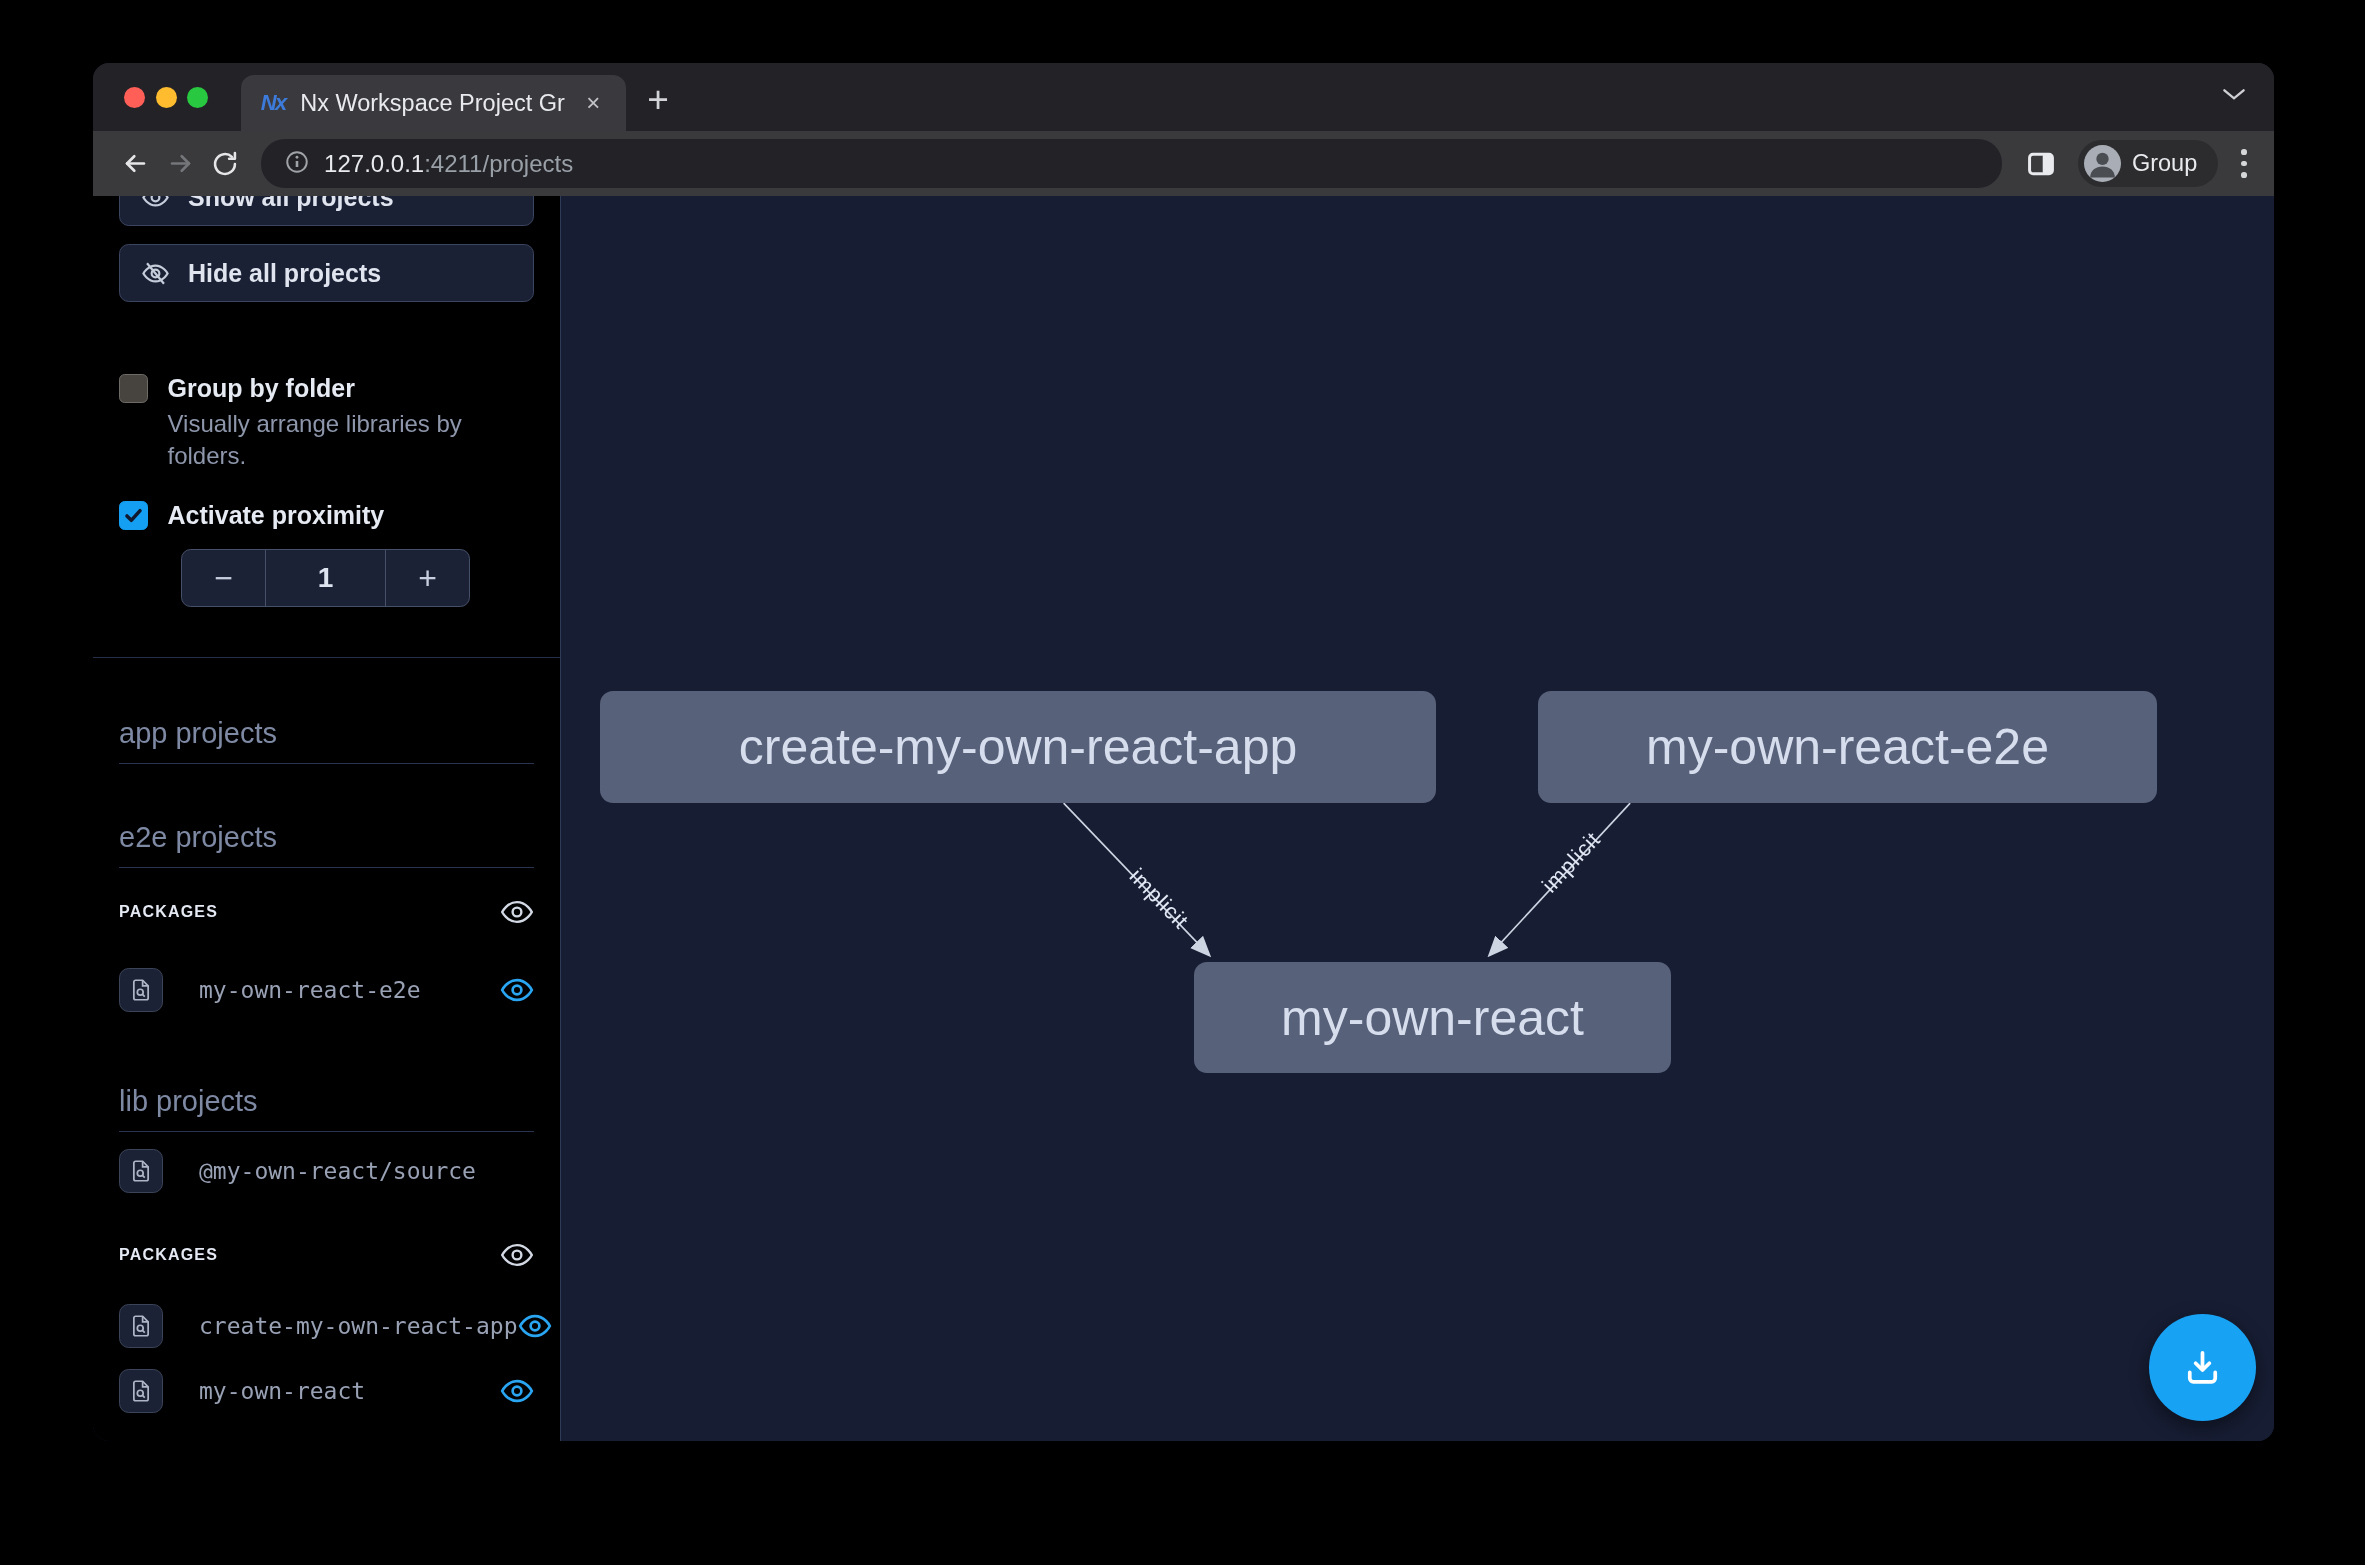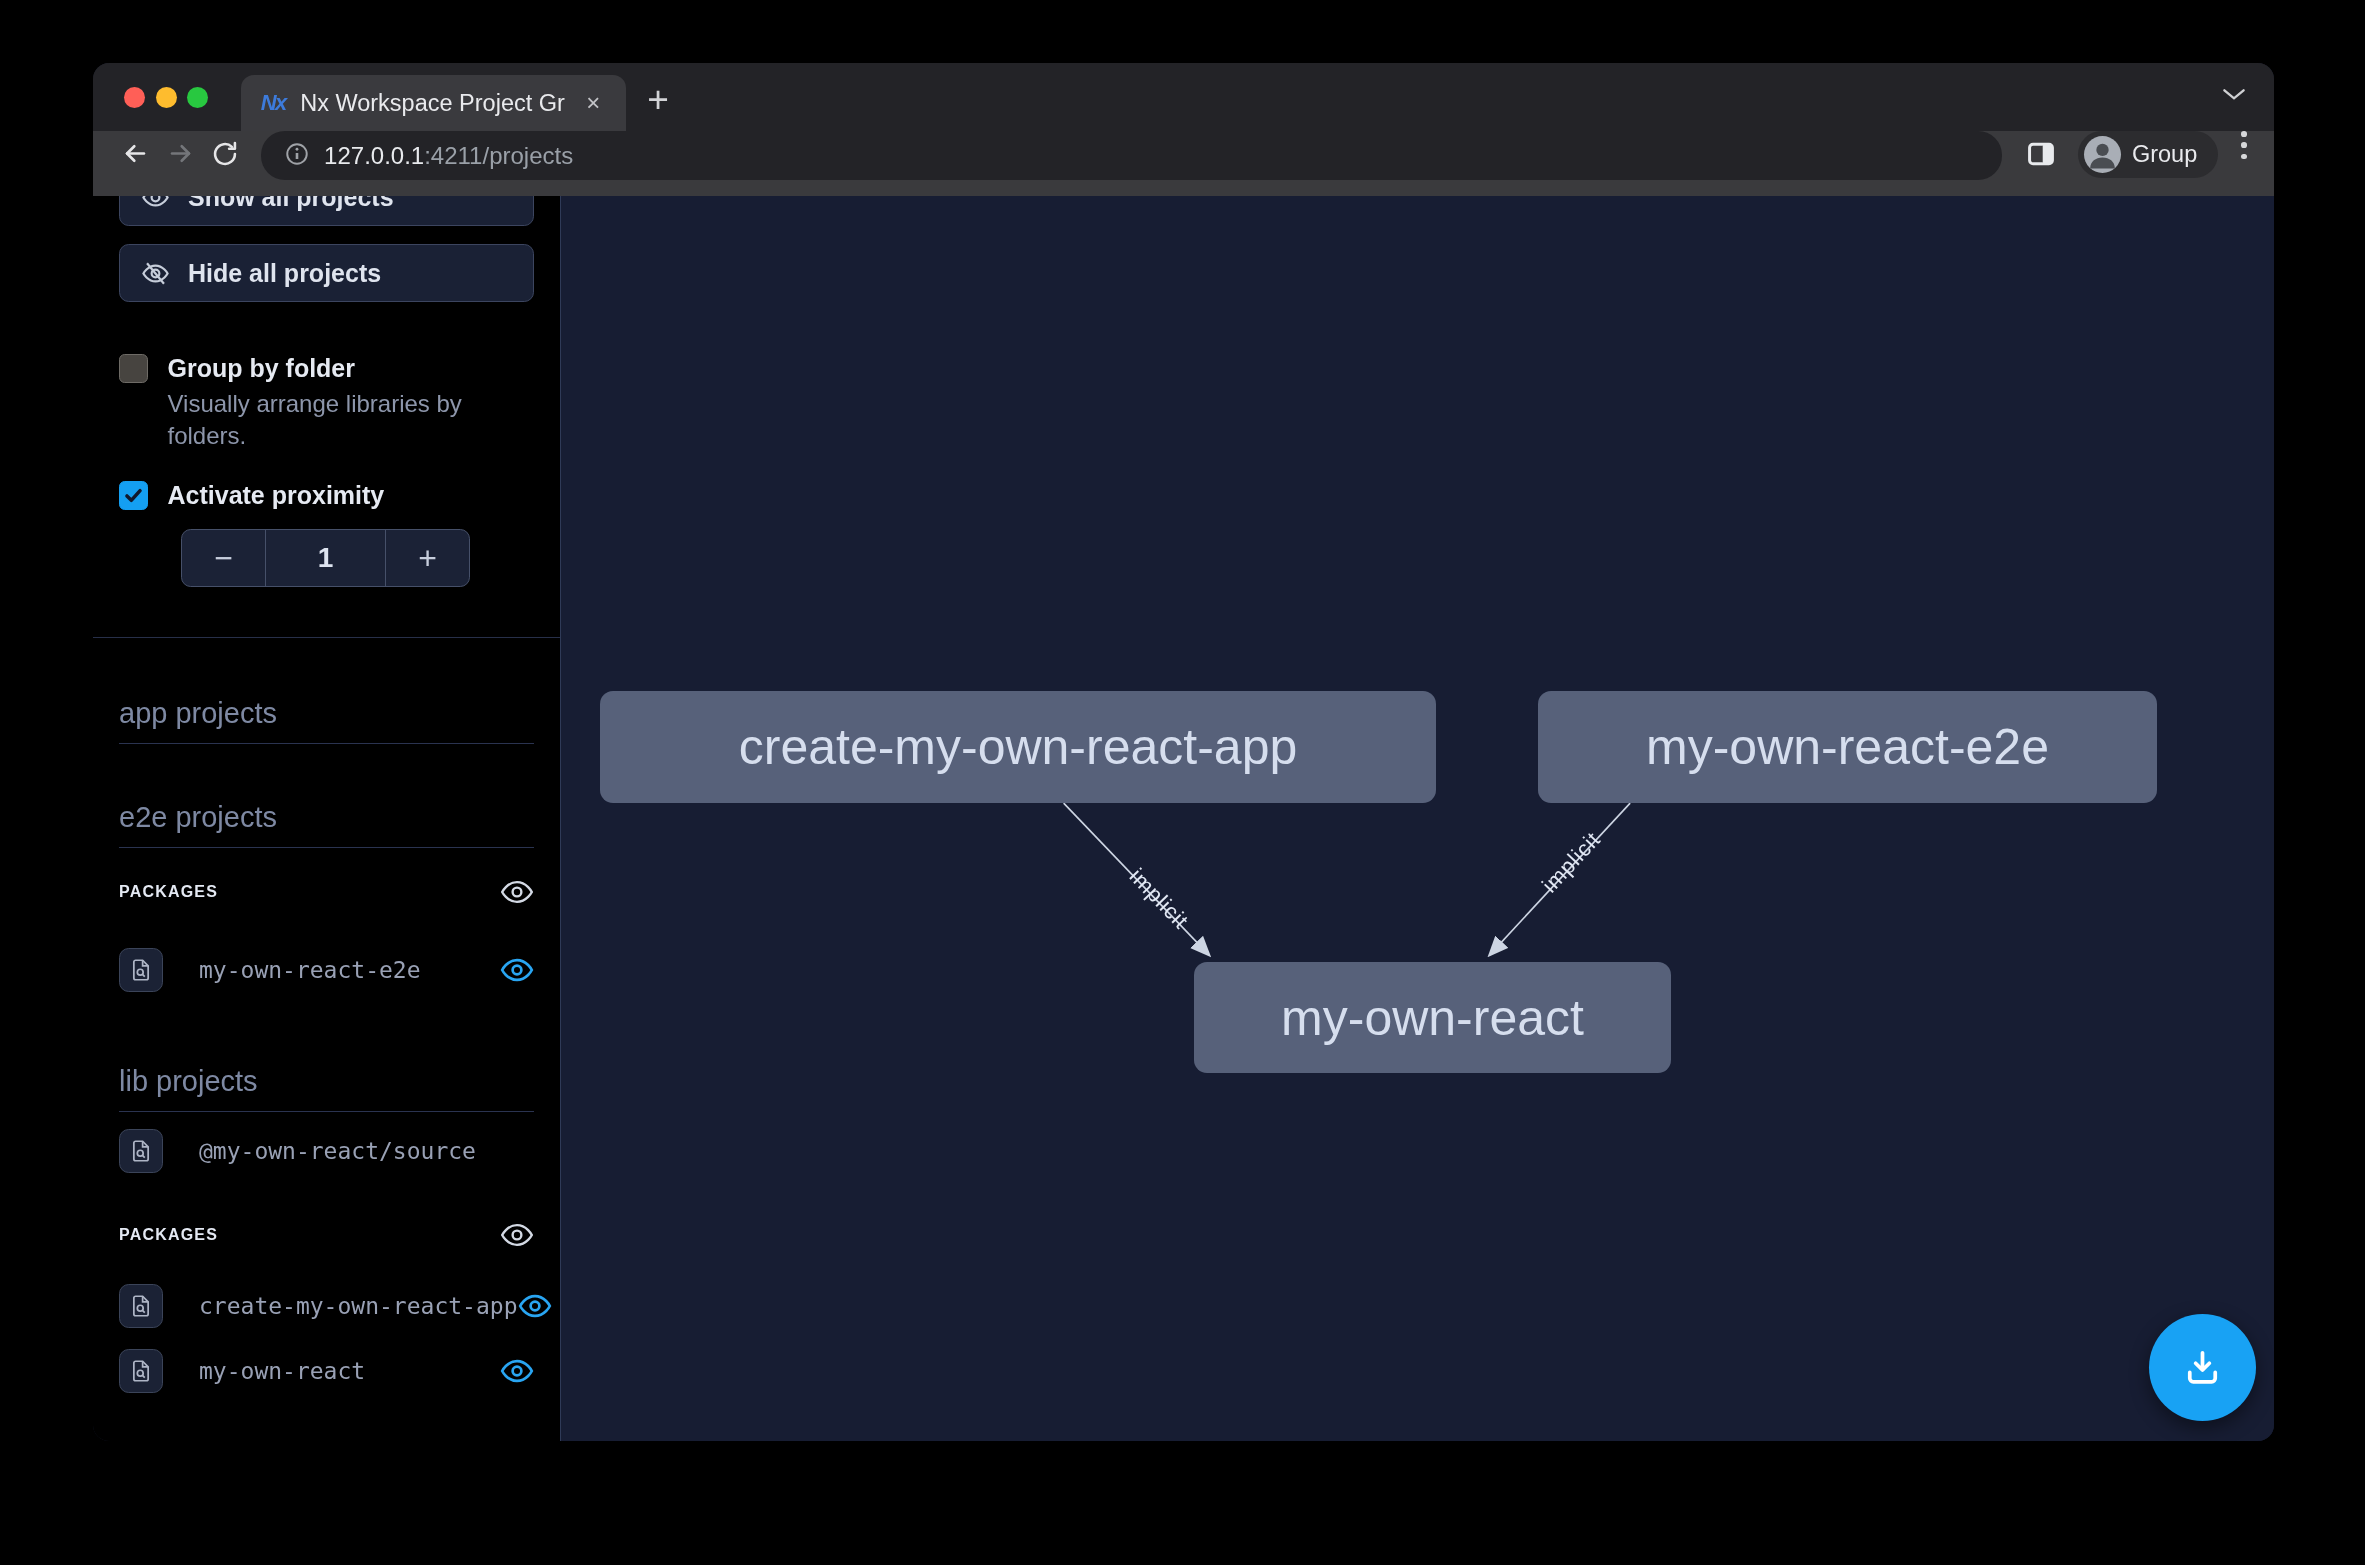--- a/index.html
+++ b/index.html
@@ -20,21 +20,21 @@
   .light.red { background:#ff5f57; } .light.yellow { background:#febc2e; } .light.green { background:#28c840; }
   .tab {
     margin-left:33px; width:385px; height:56px; background:#3a3a3e;
     border-radius:13px 13px 0 0; display:flex; align-items:center; padding:0 19.5px; gap:14.6px;
   }
   .favicon { font-weight:bold; font-size:22px; color:#3d7bdb; font-style:italic; letter-spacing:-1.6px; }
   .tab-title { flex:1; color:#e9eaed; font-size:23.5px; white-space:nowrap; overflow:hidden; }
   .tab-close { color:#c2c3c7; font-size:24px; line-height:1; padding:3.2px 6.5px; }
   .newtab { color:#d2d3d6; font-size:37px; font-weight:300; margin-left:21px; padding-bottom:9.7px; }
   .tab-chevron { position:absolute; right:28px; top:24px; }
-  .toolbar { height:65px; background:#3a3a3d; display:flex; align-items:flex-start; padding:0 19.5px; flex:none; }
+  .toolbar { height:65px; background:#3a3a3d; display:flex; align-items:center; padding:0 19.5px; flex:none; }
   .navbtn { width:45px; height:45px; display:flex; align-items:center; justify-content:center; }
   .urlbar {
     flex:1; height:49px; margin:0 16px 0 13px; background:#232327; border-radius:24px;
     display:flex; align-items:center; padding:0 23px; gap:14.6px;
   }
   .url-host { color:#e8eaed; font-size:24px; }
   .url-path { color:#9aa0a8; font-size:24px; }
   .guest-pill {
     height:47px; background:#2c2c2f; border-radius:23.5px; display:flex; align-items:center;
     gap:11.4px; padding:0 21px 0 5.7px; margin:0 14.6px;
@@ -47,21 +47,21 @@
   .content { flex:1; display:flex; min-height:0; position:relative; }
   .sidebar { width:468px; flex:none; background:#000000; border-right:1.6px solid #2f3a57; overflow:hidden; }
   .side-inner { padding:0 26px; height:100%; overflow:hidden; }
   .side-btn {
     width:100%; height:58px; border:1.6px solid #3c455f; border-radius:9.7px; background:#1a2135;
     display:flex; align-items:center; gap:18px; padding:0 21px;
     color:#dfe4ee; font-weight:bold; font-size:25px;
   }
   .side-btn.partial { margin-top:-28px; }
   .side-btn.hide { margin-top:18px; }
-  .opt { margin-top:52px; display:grid; grid-template-columns:29px 1fr; column-gap:19.5px; }
+  .opt { margin-top:72px; display:grid; grid-template-columns:29px 1fr; column-gap:19.5px; }
   .opt.second { margin-top:29px; }
   .checkbox {
     width:29px; height:29px; border-radius:5.7px; background:#474440; border:1.6px solid #6e6b66;
     display:flex; align-items:center; justify-content:center; margin-top:0;
   }
   .checkbox.checked { background:#149ff2; border-color:#149ff2; }
   .opt-label { font-size:25px; font-weight:bold; color:#e6eaf2; line-height:29px; }
   .opt-desc { grid-column:2; font-size:24px; color:#8d96ab; line-height:32px; margin-top:4.9px; max-width:406px; }
   .stepper {
     margin:19.5px 0 0 62px; display:flex; width:289px; height:58px;

